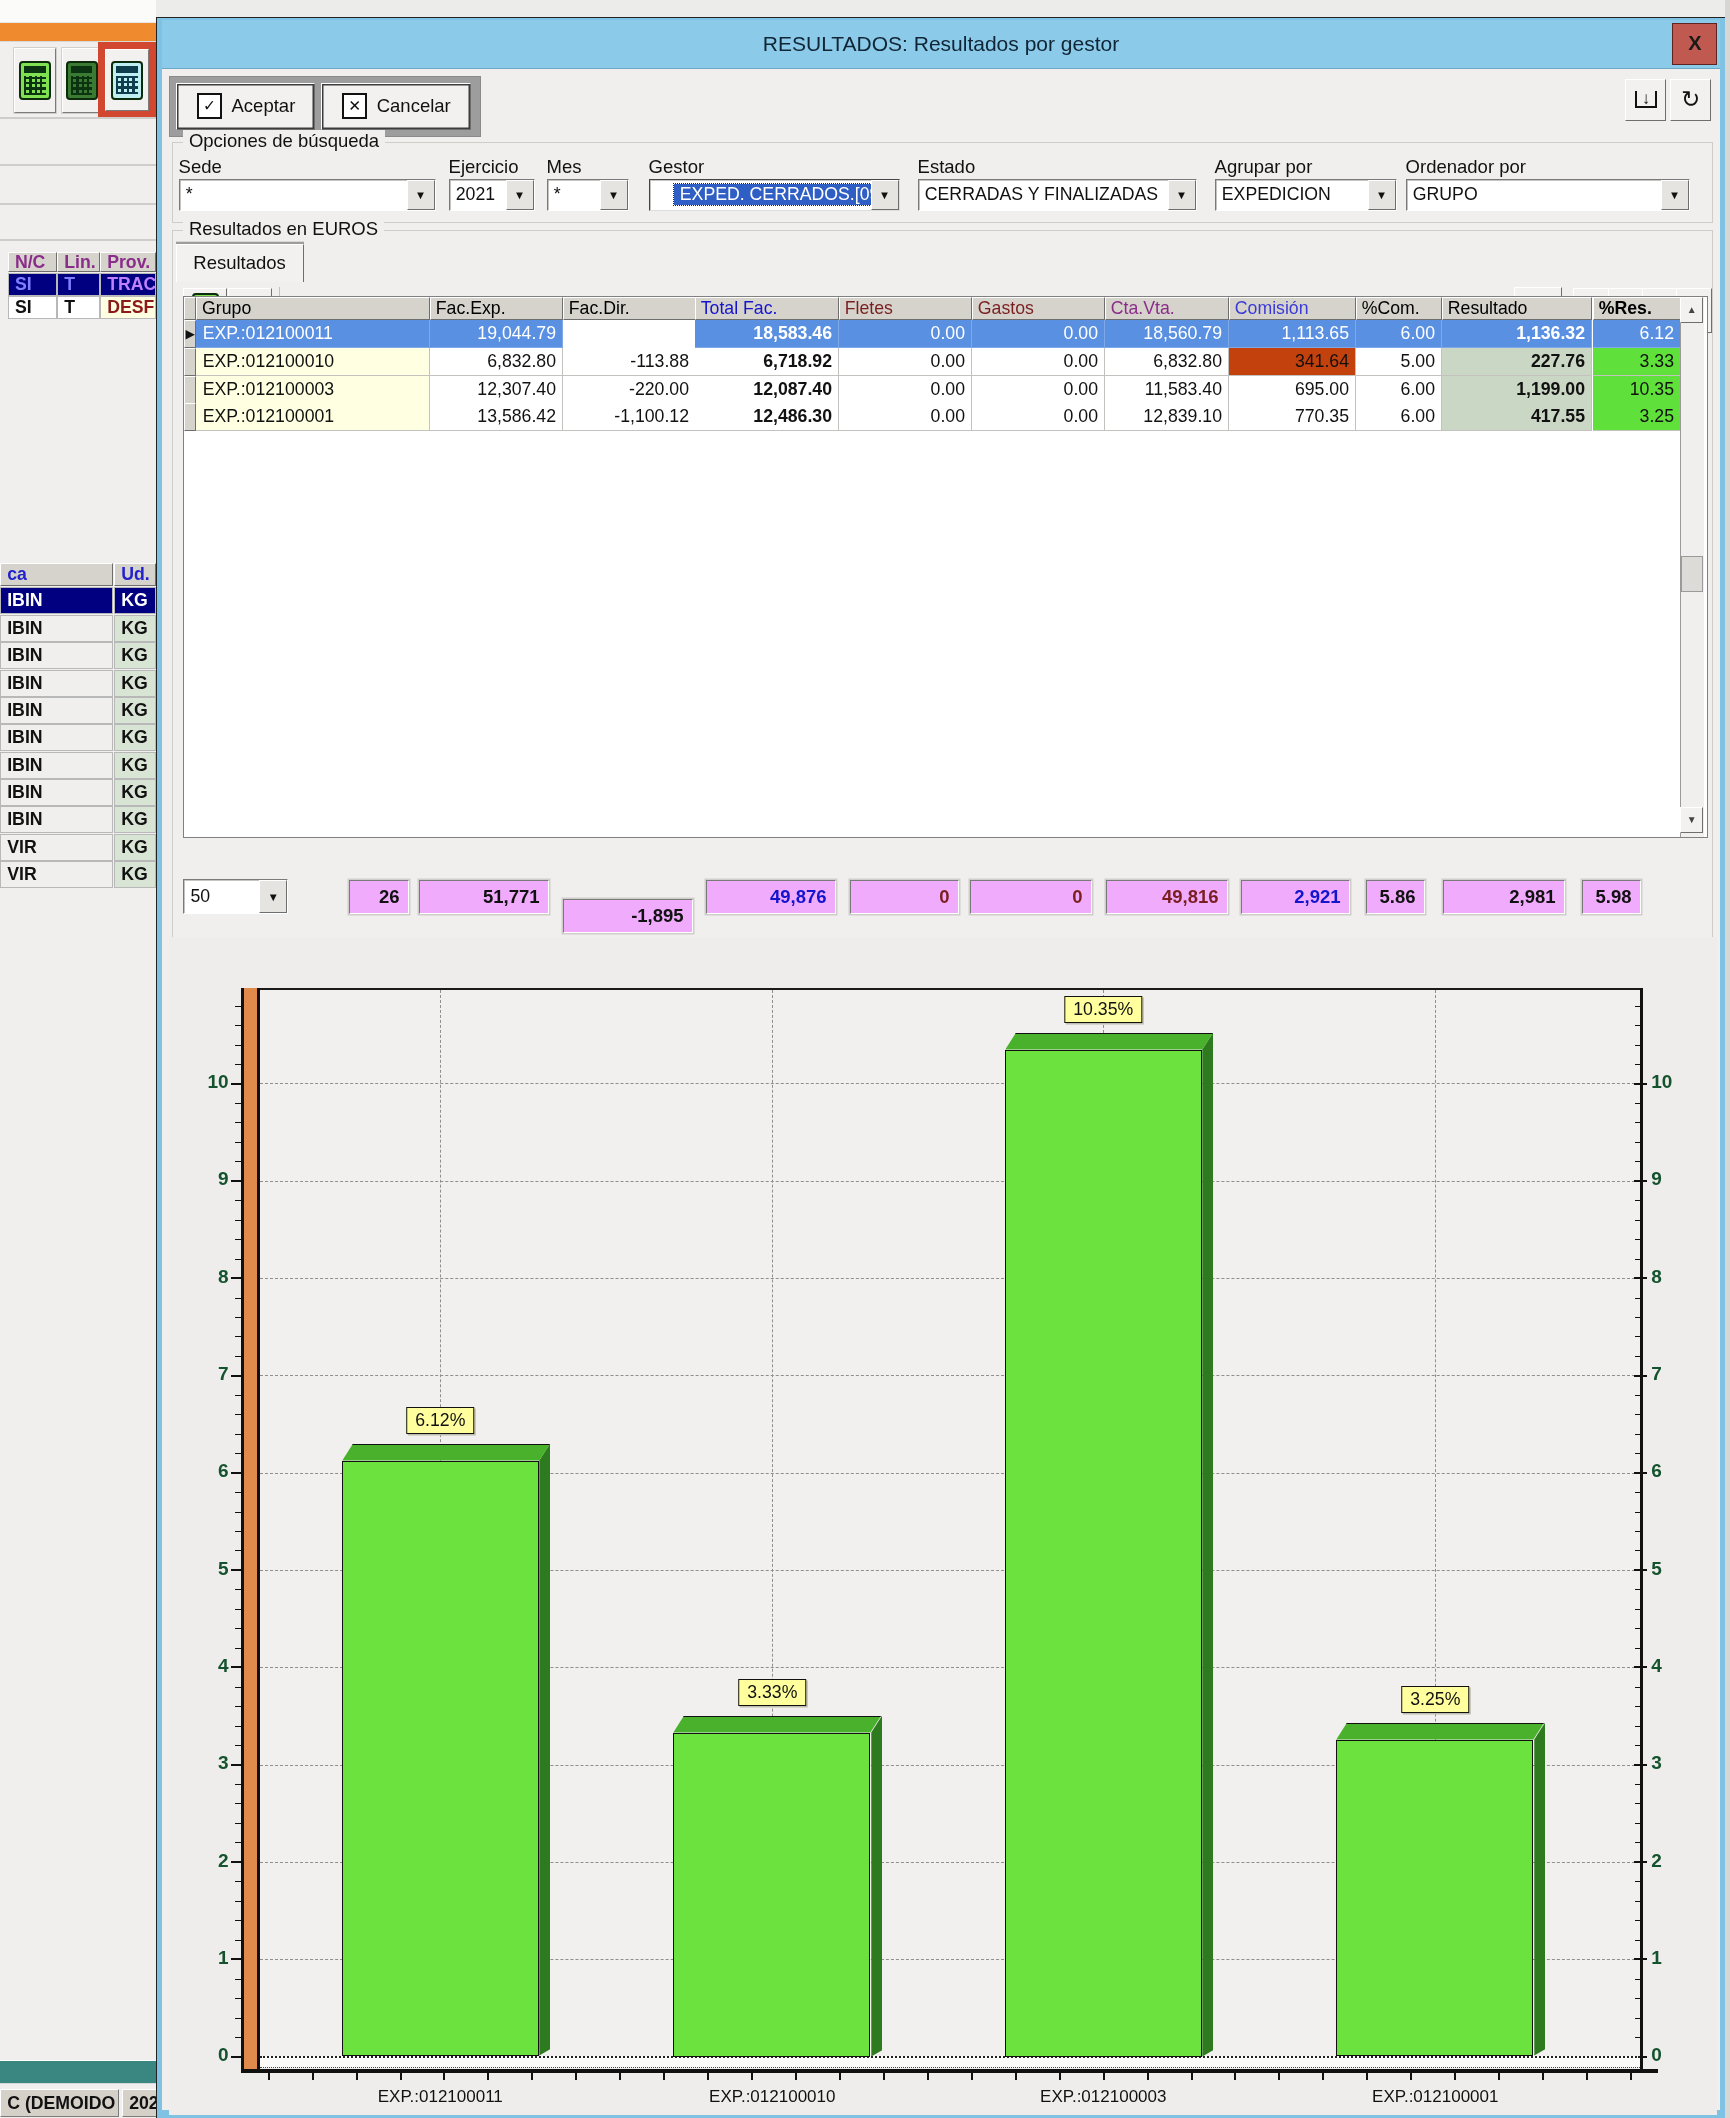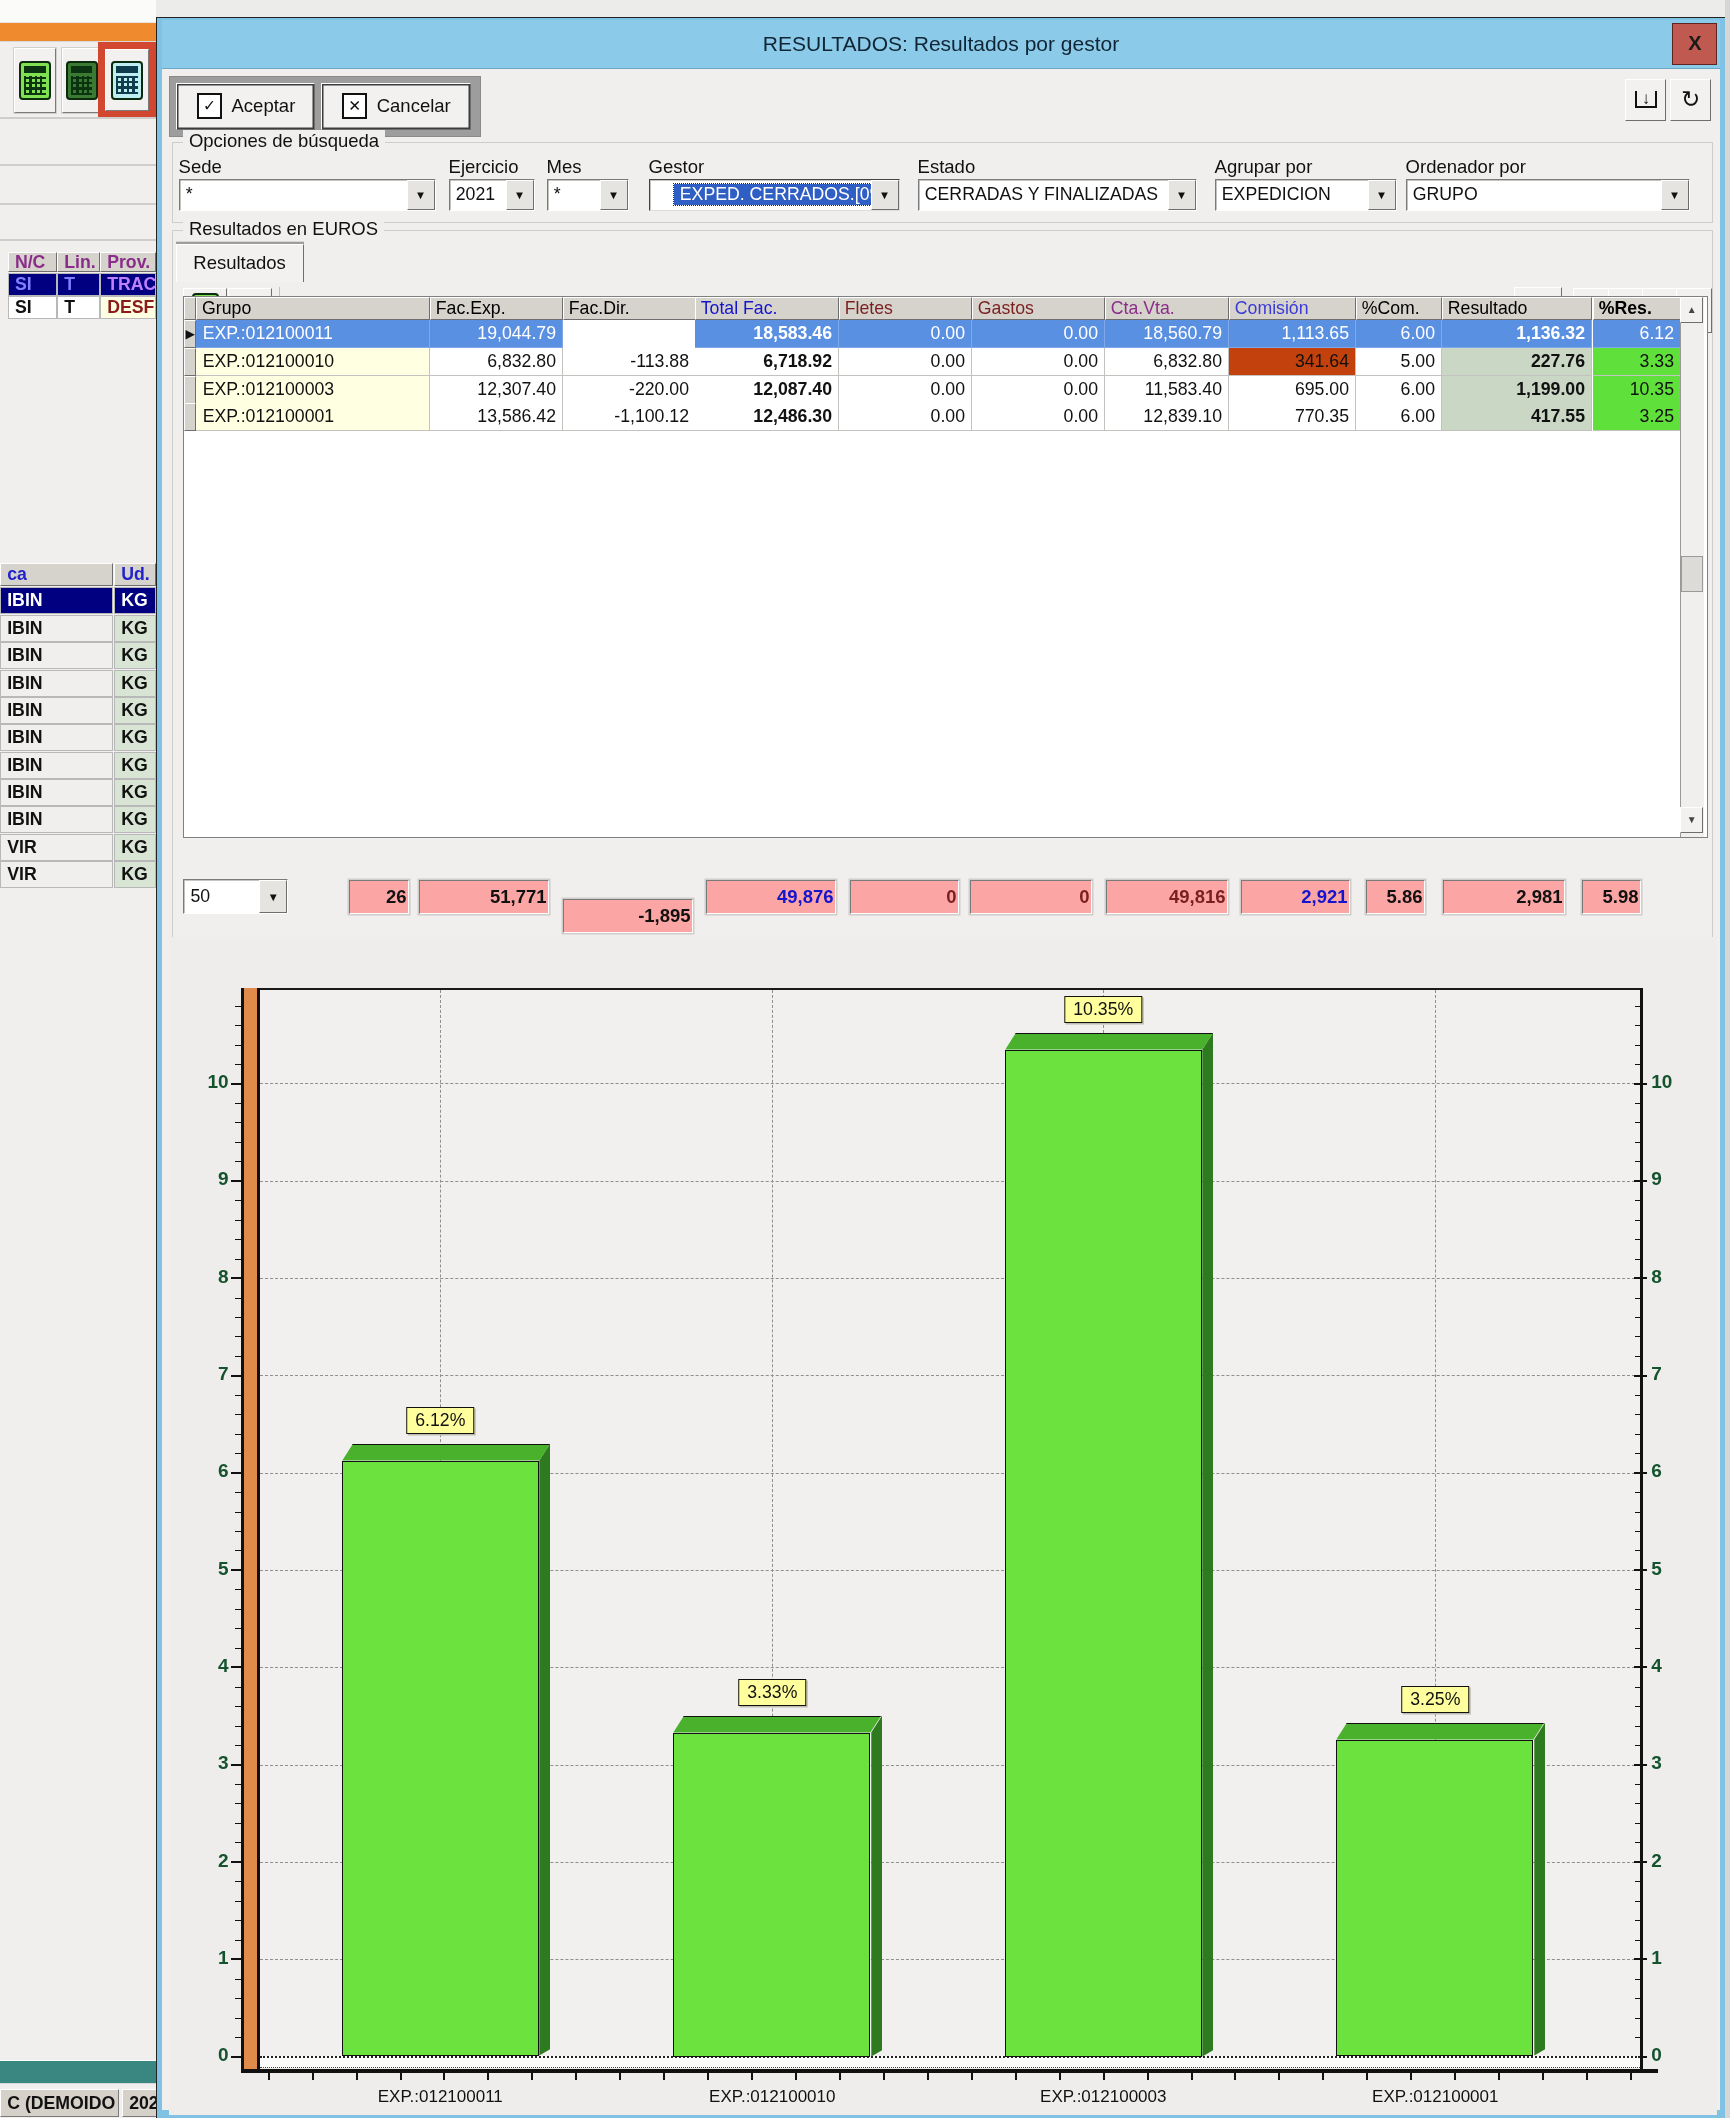--- a/index.html
+++ b/index.html
@@ -60,22 +60,22 @@
       display:flex;align-items:center;padding:0 4.6px;box-sizing:border-box;font-size:17.7px;white-space:nowrap;overflow:hidden;}
   .gc{position:absolute;border-right:0.8px solid #c4c2be;border-bottom:0.8px solid #c4c2be;display:flex;align-items:center;
       padding:0 6.2px;box-sizing:border-box;font-size:17.7px;white-space:nowrap;overflow:hidden;}
   .num{justify-content:flex-end;}
   .rowhdr{position:absolute;background:#d6d3cc;border:0.8px solid;border-color:#ffffff #6e6e6e #6e6e6e #ffffff;box-sizing:border-box;
           display:flex;align-items:center;justify-content:center;font-size:12.3px;}
   .vsb{position:absolute;background:#f0efed;border-left:0.8px solid #9a9a9a;}
   .sb-btn{position:absolute;left:0;width:100%;height:26px;background:#f2f1ef;border:1.5px solid;border-color:#ffffff #6e6e6e #6e6e6e #ffffff;
           box-sizing:border-box;display:flex;align-items:center;justify-content:center;font-size:10px;color:#444;cursor:pointer;}
   .sb-thumb{position:absolute;left:0.8px;width:20px;background:#dddbd7;border:0.8px solid #9a9a9a;cursor:pointer;}
-  .totbox{position:absolute;height:34px;background:#fca5a5;border:1.5px solid;border-color:#7a7a7a #ffffff #ffffff #7a7a7a;
-          box-shadow:0 0 0 1.5px #d0cecb;display:flex;align-items:center;justify-content:flex-end;padding:0 1px;box-sizing:border-box;
+  .totbox{position:absolute;height:34px;background:#f0abfc;border:1.5px solid;border-color:#7a7a7a #ffffff #ffffff #7a7a7a;
+          box-shadow:0 0 0 1.5px #d0cecb;display:flex;align-items:center;justify-content:flex-end;padding:0 8px;box-sizing:border-box;
           font-weight:bold;font-size:18.5px;}
   
   #chartbg{left:7.7px;top:917px;width:1548px;height:1178px;background:#eeedeb;}
   .hgrid{position:absolute;border-top:1.5px dashed #8f8f8f;height:0;}
   .vgrid{position:absolute;border-left:1.5px dashed #8f8f8f;width:0;}
   .ytick{position:absolute;background:#111;}
   .ylab{position:absolute;font-size:19px;color:#14532d;font-weight:bold;}
   .xlab{position:absolute;font-size:17px;color:#111;transform:translateX(-50%);white-space:nowrap;}
   .barlabel{position:absolute;background:#ffff9e;border:1.5px solid #111;font-size:17.7px;padding:2.3px 7.7px;transform:translateX(-50%);box-shadow:1.5px 1.5px 0 #bdbcae;}
 </style>

